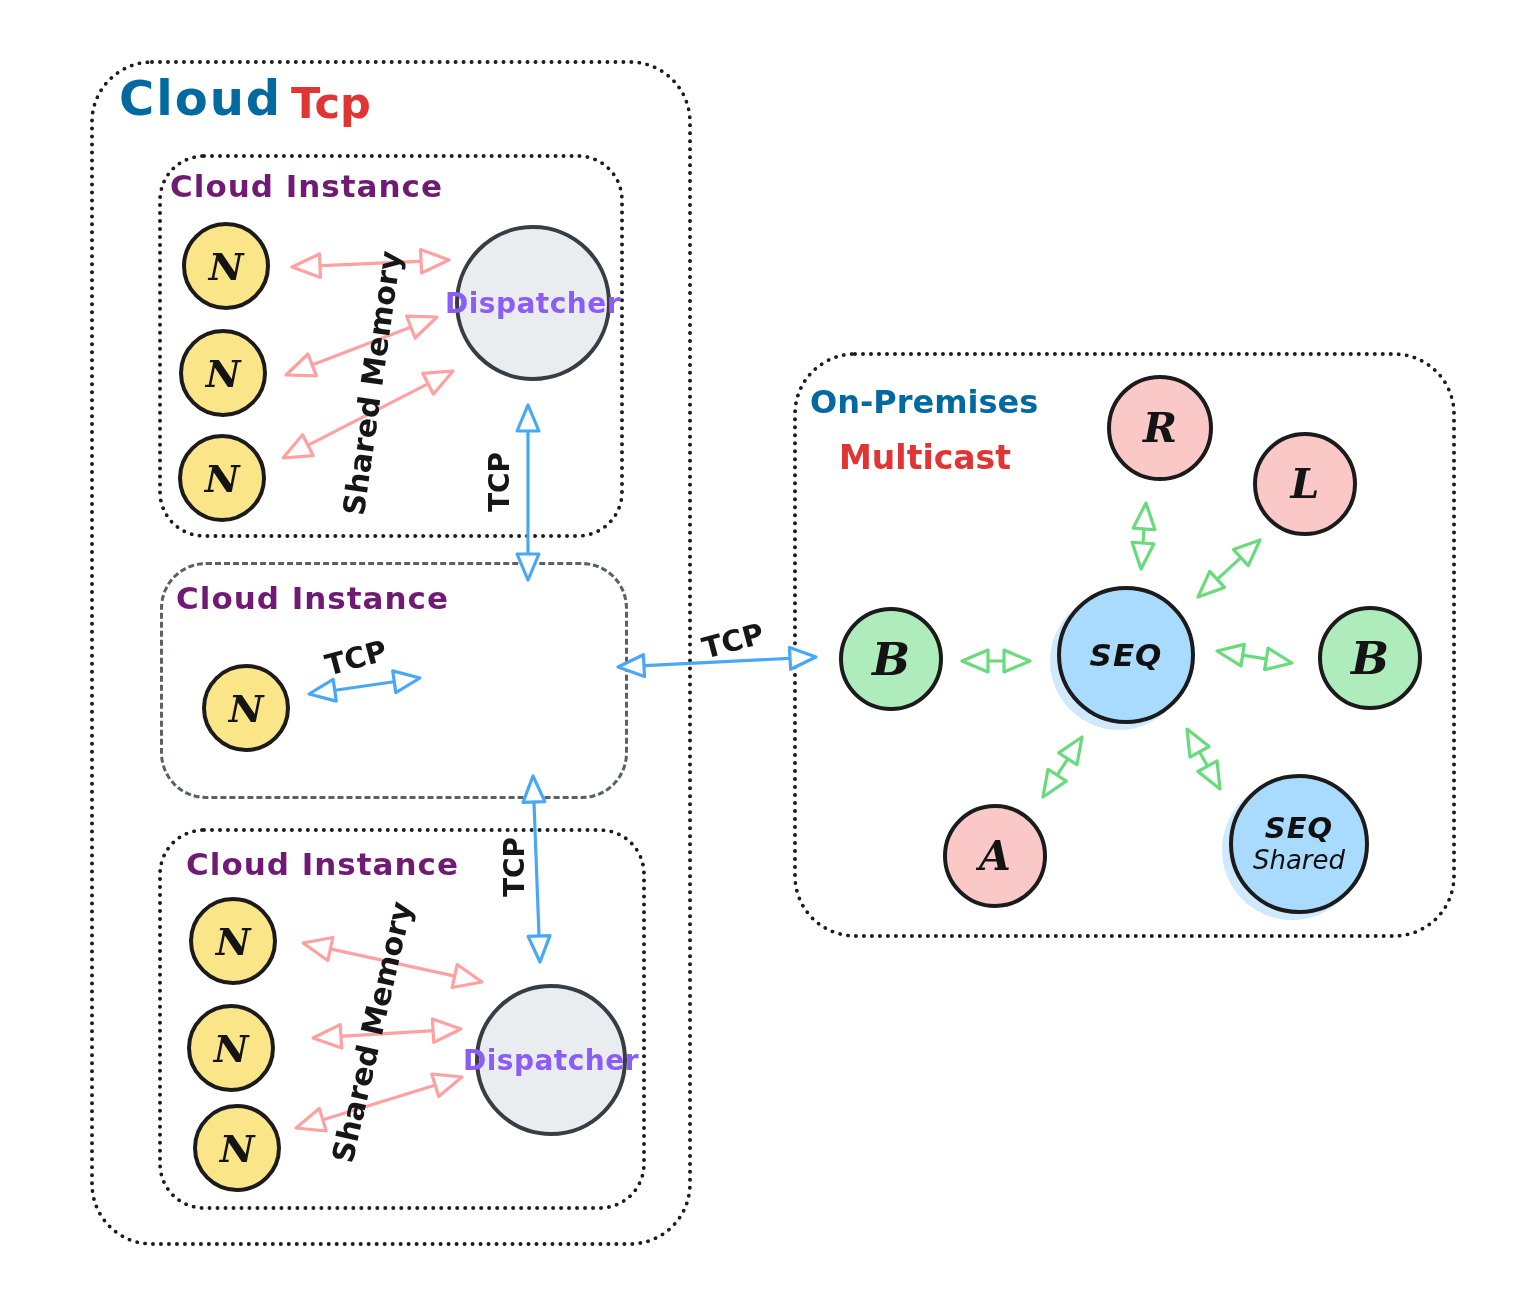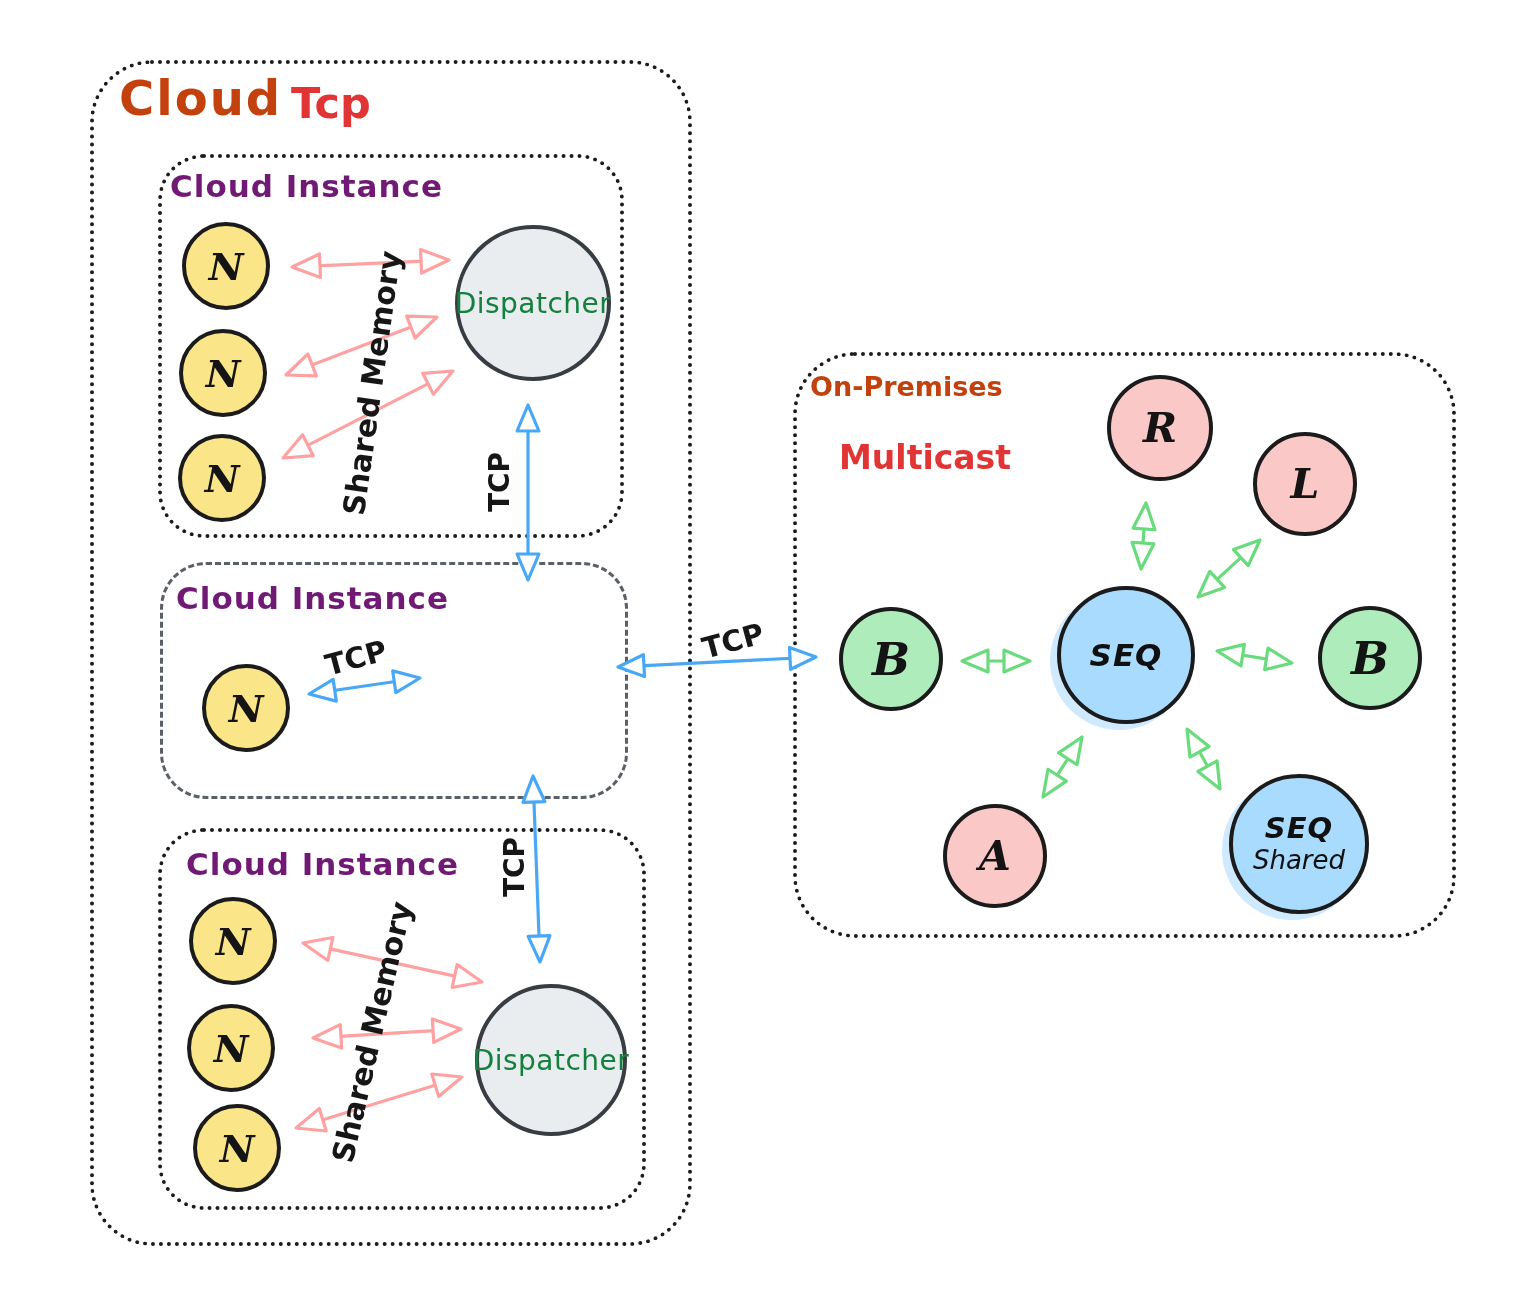--- a/index.html
+++ b/index.html
@@ -13,30 +13,30 @@
           display:flex;align-items:center;justify-content:center;z-index:3;background:#fff;}
   .yellow{background:#fae589;}
   .gray{background:#e9edf0;border-color:#373d43;}
   .green{background:#aeecbc;}
   .blue{background:#a8dbfd;}
   .pink{background:#fbc8c8;}
   .script{font-family:"DejaVu Serif",serif;font-style:italic;font-weight:600;color:#141414;}
   .n-letter{font-size:38px;}
   .big-letter{font-size:45px;}
   .mid-letter{font-size:41px;}
-  .disp-label{font-size:28px;font-weight:400;color:#15803d;letter-spacing:0.5px;}
+  .disp-label{font-size:28px;font-weight:700;color:#8b5cf6;letter-spacing:0.5px;}
   .bridge-label{font-size:36px;font-weight:600;color:#101010;}
   .seq-label{font-size:31px;font-weight:700;color:#101010;letter-spacing:1px;}
   .backup-wrap{text-align:center;line-height:1.15;color:#101010;}
   .backup-l1{font-size:29px;font-weight:700;letter-spacing:1px;}
   .backup-l2{font-size:26px;font-weight:500;}
   .shadow-blue{box-shadow:-7px 6px 0 0 #cfe9ff;font-style:italic;}
   .shadow-green{box-shadow:-5px 7px 0 0 #d9f6e0;}
   .lbl{position:absolute;white-space:nowrap;z-index:6;}
-  .title-blue{color:#c2410c;font-weight:700;}
+  .title-blue{color:#0369a1;font-weight:700;}
   .title-red{color:#e13434;font-weight:700;}
   .inst-label{color:#701a75;font-weight:700;font-size:31px;letter-spacing:1px;}
   .rot{transform-origin:center;}
   .ink-label{color:#161616;font-weight:600;}
   #arrow-layer{position:absolute;left:0;top:0;z-index:5;pointer-events:none;}
 </style>
 </head>
 <body>
 
 <div class="canvas">
@@ -185,21 +185,21 @@
       </g>
     </svg>
 
   <div class="lbl title-blue" style="left:119px;top:70px;font-size:48px;letter-spacing:2px;">Cloud</div>
   <div class="lbl title-red" style="left:291px;top:78px;font-size:43px;">Tcp</div>
 
   <div class="lbl inst-label" style="left:170px;top:168px;">Cloud Instance</div>
   <div class="lbl inst-label" style="left:176px;top:580px;">Cloud Instance</div>
   <div class="lbl inst-label" style="left:186px;top:846px;">Cloud Instance</div>
 
-  <div class="lbl title-blue" style="left:810px;top:371px;font-size:27px;">On-Premises</div>
+  <div class="lbl title-blue" style="left:810px;top:383px;font-size:32px;">On-Premises</div>
   <div class="lbl title-red" style="left:839px;top:438px;font-size:33px;">Multicast</div>
 
   <div class="lbl ink-label rot" style="left:372px;top:383px;font-size:30px;transform:translate(-50%,-50%) rotate(-82deg);">Shared Memory</div>
   <div class="lbl ink-label rot" style="left:372px;top:1032px;font-size:30px;transform:translate(-50%,-50%) rotate(-77deg);">Shared Memory</div>
 
   <div class="lbl ink-label rot" style="left:499px;top:482px;font-size:28px;transform:translate(-50%,-50%) rotate(-90deg);">TCP</div>
   <div class="lbl ink-label rot" style="left:356px;top:658px;font-size:29px;transform:translate(-50%,-50%) rotate(-15deg);">TCP</div>
   <div class="lbl ink-label rot" style="left:514px;top:867px;font-size:28px;transform:translate(-50%,-50%) rotate(-90deg);">TCP</div>
   <div class="lbl ink-label rot" style="left:733px;top:641px;font-size:29px;transform:translate(-50%,-50%) rotate(-15deg);">TCP</div>
 

